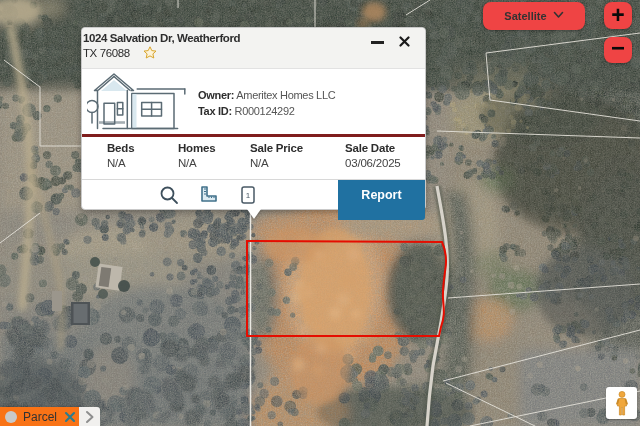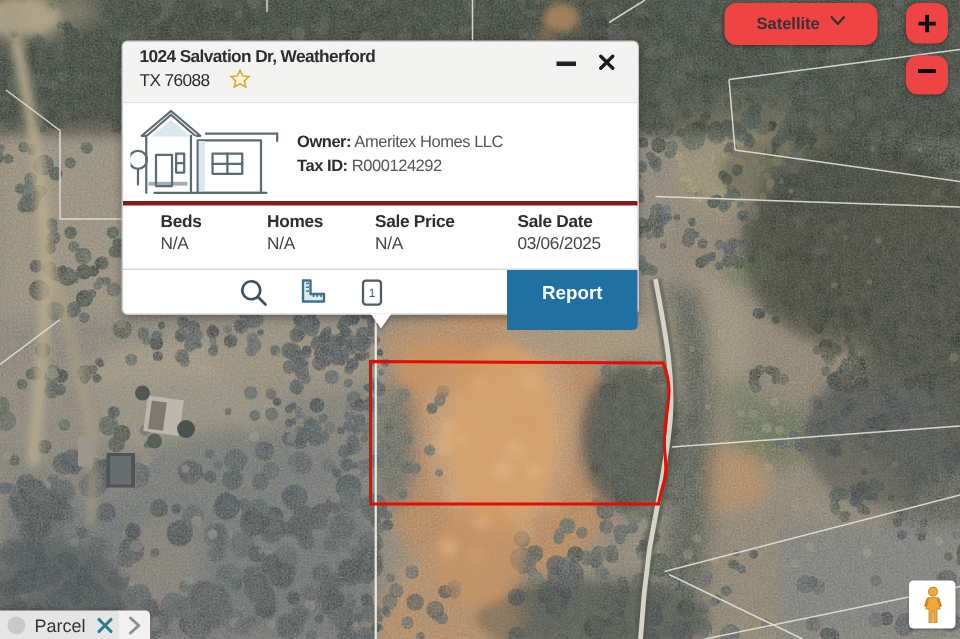--- a/index.html
+++ b/index.html
@@ -1,33 +1,33 @@
 <!DOCTYPE html>
 <html><head><meta charset="utf-8"><style>
 *{margin:0;padding:0;box-sizing:border-box;}
 body{width:640px;height:426px;overflow:hidden;font-family:"Liberation Sans",sans-serif;position:relative;}
 #map{position:absolute;left:0;top:0;}
 .ctl{position:absolute;background:#ef4444;border-radius:8px;box-shadow:0 1px 3px rgba(0,0,0,0.35);}
 #popup{position:absolute;left:81px;top:27px;width:345px;height:183px;background:#fff;border:1px solid #c9c9c9;border-radius:4px;box-shadow:0 2px 6px rgba(0,0,0,0.3);}
-#popup .hd{background:#f3f3f1;border-bottom:1px solid #e2e2e2;border-radius:4px 4px 0 0;padding:3px 11px 0 11px;height:41px;position:relative;}
+#popup .hd{background:#f3f3f1;border-bottom:1px solid #e2e2e2;border-radius:4px 4px 0 0;padding:3px 11px 0 1px;height:41px;position:relative;}
 #popup .hd .t1{font-size:11.5px;letter-spacing:-0.4px;font-weight:bold;color:#2d2d2d;line-height:14px;}
 #popup .hd .t2{font-size:11.5px;letter-spacing:-0.4px;font-weight:normal;color:#2d2d2d;line-height:14px;margin-top:0.5px;}
 #popup .bd{position:relative;height:65px;padding-left:20px;}
 #popup .stats{border-top:3px solid #7f1d1d;height:45px;position:relative;}
 .col{position:absolute;top:5px;font-size:11.5px;letter-spacing:-0.2px;color:#2d2d2d;}
 .col .l{font-weight:bold;}
 .col .v{margin-top:3px;color:#444;}
 #bar{position:relative;border-top:1px solid #d8d8d8;height:30px;}
 #bar .ic{position:absolute;top:4px;}
 #report{position:absolute;right:0;top:0;width:87px;height:40px;background:#2071a1;color:#fff;font-weight:bold;font-size:12.5px;text-align:center;line-height:30px;border-radius:0 0 3px 0;}
 #ptr{position:absolute;left:165px;top:100%;width:0;height:0;border-left:7px solid transparent;border-right:7px solid transparent;border-top:10px solid #fff;filter:drop-shadow(0 2px 1px rgba(0,0,0,0.2));}
 #sat{left:483px;top:2px;width:102px;height:28px;text-align:center;font-size:11px;font-weight:bold;color:#333;line-height:28px;}
 #zp{left:604px;top:2px;width:28px;height:27px;font-size:23px;font-weight:bold;color:#0a0a0a;text-align:center;line-height:26px;}
 #zm{left:604px;top:37px;width:28px;height:26px;font-size:24px;font-weight:bold;color:#0a0a0a;text-align:center;line-height:21px;}
-#chip{position:absolute;left:0;bottom:0;height:19px;background:#e5e5e5;border-radius:0 3px 0 0;display:flex;align-items:center;padding:0 6px 0 5px;box-shadow:0 0 3px rgba(0,0,0,0.3);}
+#chip{position:absolute;left:0;bottom:0;height:19px;background:#f97316;border-radius:0 3px 0 0;display:flex;align-items:center;padding:0 6px 0 5px;box-shadow:0 0 3px rgba(0,0,0,0.3);}
 #chip .dot{width:12px;height:12px;border-radius:50%;background:#c9c9c9;margin-right:6px;}
 #chip .tx{font-size:12px;color:#333;margin-right:7px;}
 #next{position:absolute;left:79px;bottom:0;width:21px;height:19px;background:#f1f0ee;display:flex;align-items:center;justify-content:center;border-radius:0 3px 0 0;}
 #peg{position:absolute;left:606px;top:387px;width:31px;height:32px;background:#fff;border-radius:3px;box-shadow:0 1px 2px rgba(0,0,0,0.3);display:flex;align-items:center;justify-content:center;}
 </style></head><body>
 <div id="map"><svg width="640" height="426" viewBox="0 0 640 426">
       <defs>
 <filter id="b6" x="-20%" y="-20%" width="140%" height="140%">
           <feGaussianBlur stdDeviation="6"></feGaussianBlur>
         </filter>

